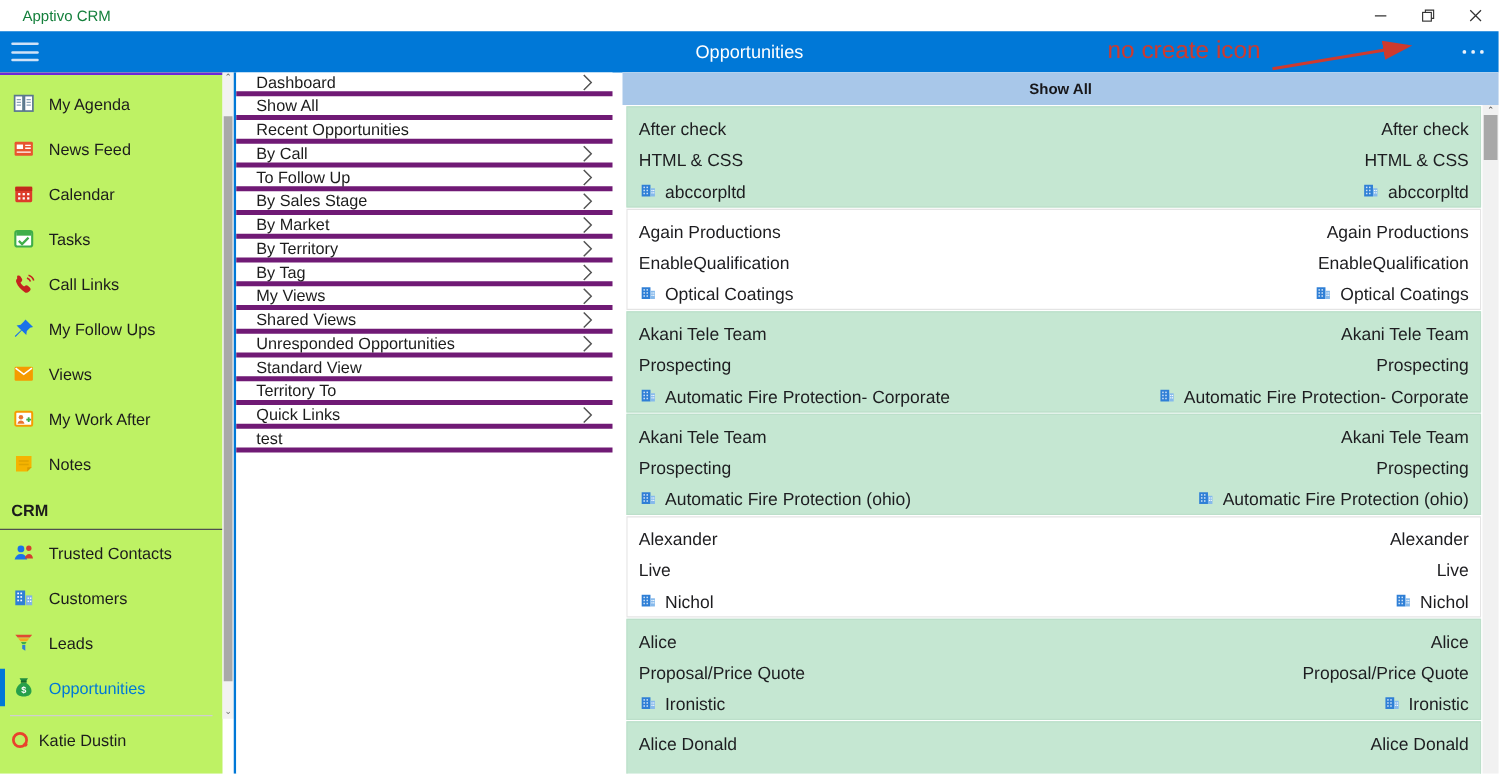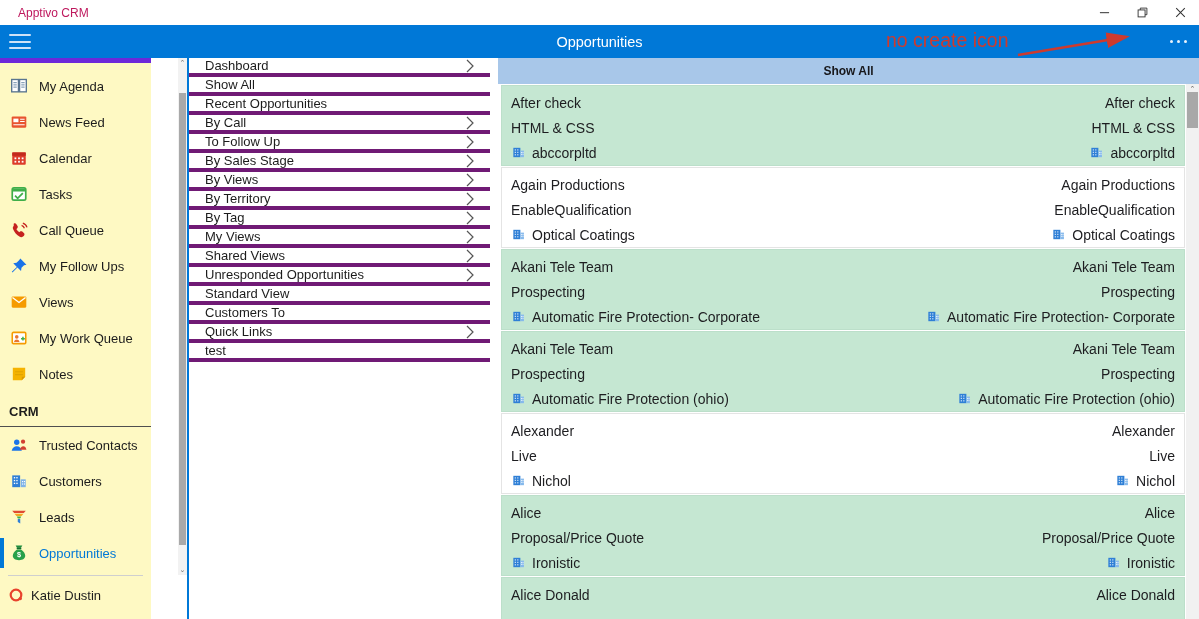--- a/index.html
+++ b/index.html
@@ -8,21 +8,21 @@
     --row-highlight:#c5e7d2;
     --annotation:#cd3a2e;
   }
   *{box-sizing:border-box;margin:0;padding:0}
   html,body{width:1199px;height:619px;overflow:hidden;background:#fff;
     font-family:"Liberation Sans",sans-serif;color:#1c1c1c}
   body{position:relative}
 
   
   .titlebar{height:25px;background:#fff;display:flex;align-items:center}
-  .app-title{margin-left:18px;font-size:12px;color:#be185d}
+  .app-title{margin-left:18px;font-size:12px;color:#15803d}
   .win-controls{margin-left:auto;display:flex;height:100%}
   .win-btn{width:38px;display:flex;align-items:center;justify-content:center;cursor:default}
   .win-btn svg{width:11px;height:11px}
 
   
   .appbar{height:33px;background:var(--accent);position:relative}
   .hamburger{position:absolute;left:9px;top:8px;width:22px;height:17px;display:flex;
     flex-direction:column;justify-content:space-between;padding:1px 0;cursor:pointer}
   .hamburger i{display:block;height:2px;background:#cfe2f7;border-radius:1px}
   .appbar-title{position:absolute;left:0;right:0;top:0;height:33px;display:flex;
@@ -30,22 +30,22 @@
   .annotation-text{position:absolute;left:886px;top:4px;font-size:19.5px;color:var(--annotation)}
   .annotation-arrow{position:absolute;left:1014px;top:7px}
   .more-btn{position:absolute;right:5px;top:0;width:32px;height:33px;display:flex;
     align-items:center;justify-content:center;gap:4px;cursor:pointer}
   .more-btn i{width:3px;height:3px;border-radius:50%;background:#eaf2fb;display:block}
 
   
   .main{position:absolute;top:58px;left:0;right:0;bottom:0}
 
   
-  .sidebar{position:absolute;left:0;top:0;bottom:0;width:151px;background:#fef9c3;
-    border-top:5px solid #6d28d9;padding-top:5px;overflow:hidden}
+  .sidebar{position:absolute;left:0;top:0;bottom:0;width:178px;background:#bef264;
+    border-top:2px solid #6d28d9;padding-top:5px;overflow:hidden}
   .side-item{height:36px;display:flex;align-items:center;padding-left:10px;gap:11px;
     font-size:13px;cursor:pointer;position:relative}
   .side-item .side-label{white-space:nowrap}
   .side-item.selected .side-label{color:var(--accent)}
   .sel-bar{position:absolute;left:0;top:3px;bottom:3px;width:4px;background:var(--accent)}
   .icn{width:18px;height:18px;flex:0 0 18px}
   .icn svg{width:100%;height:100%;display:block}
   .crm-label{height:30px;padding:12px 0 0 9px;font-weight:700;font-size:13px}
   .divider-dark{border-top:1px solid #4f4f4f;margin-top:4px}
   .divider-light{border-top:1px solid #cfcfcf;margin:4px 8px 0 8px}
@@ -187,21 +187,21 @@
           </span>
           <span class="side-label">Tasks</span>
         </div>
         <div class="side-item">
           <span class="icn">
             <svg viewBox="0 0 16 16">
               <path d="M3.3 2.4c.8-.6 1.9-.4 2.4.5l1 1.6c.4.7.3 1.6-.4 2.1l-.6.5c.5 1.1 1.5 2.2 2.6 2.8l.6-.5c.6-.5 1.5-.5 2 0l1.4 1.2c.7.6.8 1.7.1 2.4l-.8.7c-.8.7-2 .9-2.9.3-2.8-1.7-4.9-4.1-6-7-.4-1.1-.1-2.2.6-2.6z" fill="#c5221f"></path>
               <path d="M10.3 3.9c1.2.4 2.1 1.3 2.5 2.5M11.4 1.9c1.8.6 3.2 2 3.7 3.8" stroke="#c5221f" stroke-width="1.1" fill="none"></path>
             </svg>
           </span>
-          <span class="side-label">Call Queue</span>
+          <span class="side-label">Call Links</span>
         </div>
         <div class="side-item">
           <span class="icn">
             <svg viewBox="0 0 16 16">
               <path d="M9.2 1.4l5.4 5.4-2.1.5-2.3 2.3-.4 2.9-3.2-3.2-4.4 4.5-.6-.6 4.5-4.4L2.9 5.6l2.9-.4L8.1 2.9z" fill="#1a73e8"></path>
             </svg>
           </span>
           <span class="side-label">My Follow Ups</span>
         </div>
         <div class="side-item">
@@ -215,21 +215,21 @@
         </div>
         <div class="side-item">
           <span class="icn">
             <svg viewBox="0 0 16 16">
               <rect x="2" y="3" width="12" height="10" rx="1" fill="#fff" stroke="#f59b00" stroke-width="1.4"></rect>
               <circle cx="6" cy="7" r="1.6" fill="#e8752f"></circle>
               <path d="M3.5 11.5c.4-1.5 1.3-2.2 2.5-2.2s2.1.7 2.5 2.2z" fill="#e8752f"></path>
               <path d="M9.8 8.6h3.4M11.5 6.9v3.4" stroke="#3fae49" stroke-width="1.3"></path>
             </svg>
           </span>
-          <span class="side-label">My Work Queue</span>
+          <span class="side-label">My Work After</span>
         </div>
         <div class="side-item">
           <span class="icn">
             <svg viewBox="0 0 16 16">
               <path d="M2.5 2.5h11v8l-3 3h-8z" fill="#f5b301"></path>
               <path d="M10.5 13.5v-3h3z" fill="#d99a00"></path>
               <path d="M4.5 6h7M4.5 8.5h7" stroke="#e0a400" stroke-width="1"></path>
             </svg>
           </span>
           <span class="side-label">Notes</span>
@@ -347,21 +347,21 @@
         </div>
         <div class="nav-item">
           <span class="nav-label">By Sales Stage</span>
           <span class="chev">
             <svg viewBox="0 0 8 14">
               <path d="M1 1l6 6-6 6" stroke="#555" stroke-width="1.2" fill="none"></path>
             </svg>
           </span>
         </div>
         <div class="nav-item">
-          <span class="nav-label">By Views</span>
+          <span class="nav-label">By Market</span>
           <span class="chev">
             <svg viewBox="0 0 8 14">
               <path d="M1 1l6 6-6 6" stroke="#555" stroke-width="1.2" fill="none"></path>
             </svg>
           </span>
         </div>
         <div class="nav-item">
           <span class="nav-label">By Territory</span>
           <span class="chev">
             <svg viewBox="0 0 8 14">
@@ -398,21 +398,21 @@
           <span class="chev">
             <svg viewBox="0 0 8 14">
               <path d="M1 1l6 6-6 6" stroke="#555" stroke-width="1.2" fill="none"></path>
             </svg>
           </span>
         </div>
         <div class="nav-item">
           <span class="nav-label">Standard View</span>
         </div>
         <div class="nav-item">
-          <span class="nav-label">Customers To</span>
+          <span class="nav-label">Territory To</span>
         </div>
         <div class="nav-item">
           <span class="nav-label">Quick Links</span>
           <span class="chev">
             <svg viewBox="0 0 8 14">
               <path d="M1 1l6 6-6 6" stroke="#555" stroke-width="1.2" fill="none"></path>
             </svg>
           </span>
         </div>
         <div class="nav-item">

